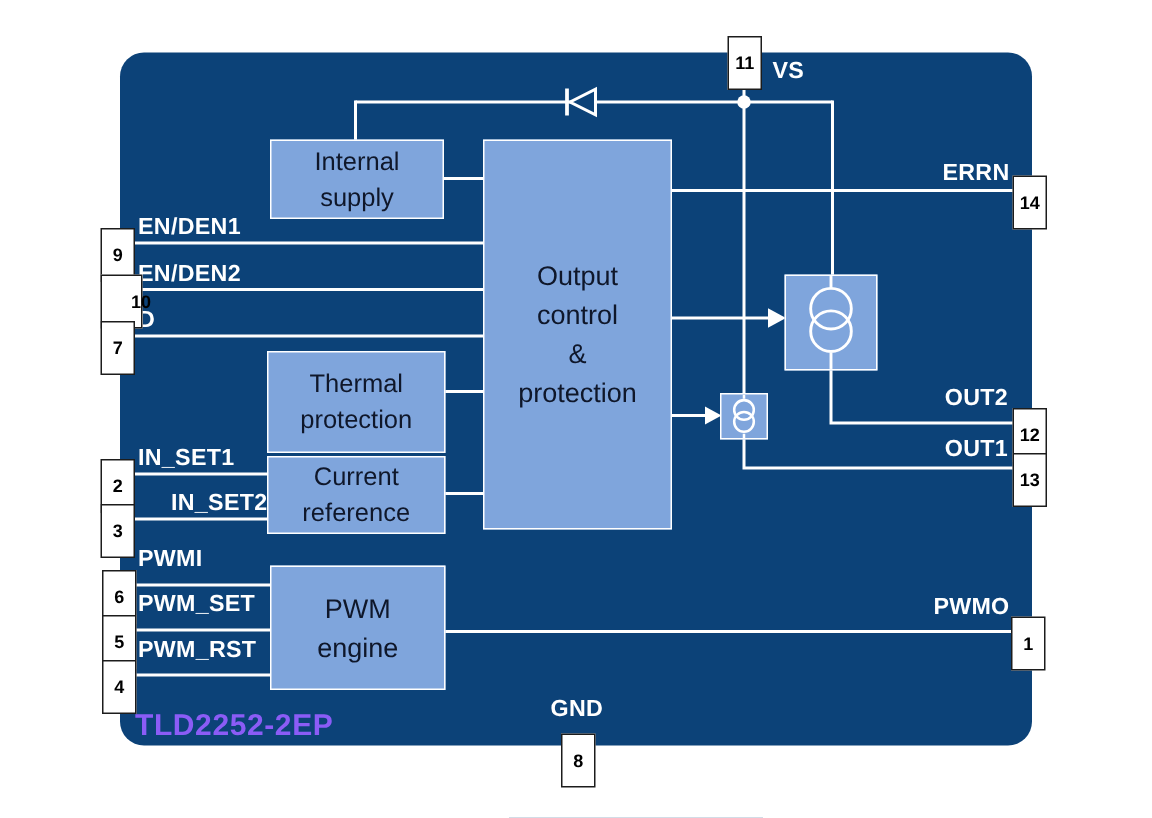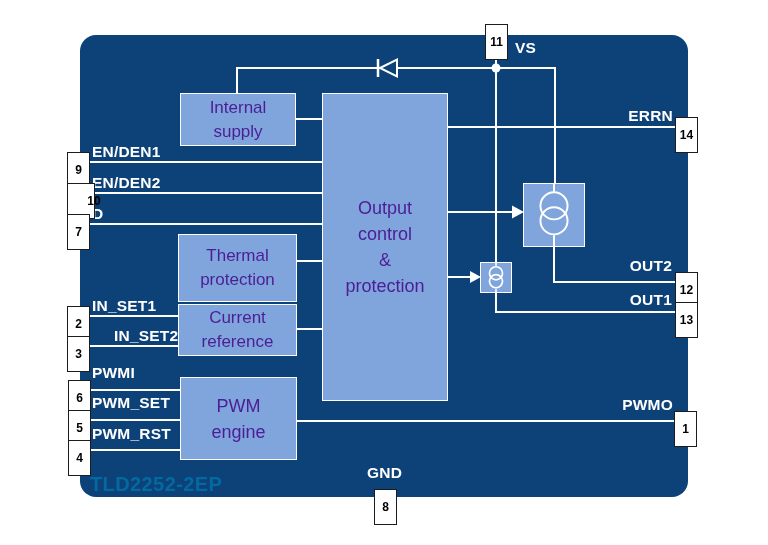--- a/index.html
+++ b/index.html
@@ -18,21 +18,21 @@
     background:#FFFFFF;
   }
   .panel{
     position:absolute;left:80px;top:35px;width:608px;height:462px;
     background:var(--panel);border-radius:16px;
   }
   svg.wires{position:absolute;left:0;top:0;width:768px;height:545px;}
   .blk{
     position:absolute;box-sizing:border-box;
     background:var(--block);border:1.5px solid #FFFFFF;
-    color:#4c1d95;display:flex;align-items:center;justify-content:center;
+    color:#0f172a;display:flex;align-items:center;justify-content:center;
     text-align:center;font-size:17px;line-height:24px;white-space:pre-line;
   }
   .blk.oc{line-height:26px;font-size:18px;}
   .blk.pwm{line-height:26px;font-size:18px;}
   .cs{
     position:absolute;box-sizing:border-box;
     background:var(--block);border:1.5px solid #FFFFFF;
   }
   .cs svg{display:block;width:100%;height:100%;}
   .pin{
@@ -40,21 +40,21 @@
     background:var(--pin-bg);border:1.7px solid var(--pin-border);
     color:var(--pin-text);font-size:12px;font-weight:600;
     display:flex;align-items:center;justify-content:center;z-index:5;
   }
   .lbl{
     position:absolute;color:var(--label);font-size:15.5px;font-weight:600;
     letter-spacing:0.2px;white-space:nowrap;z-index:4;
   }
   .lbl.r{text-align:right;}
   .title{
-    position:absolute;left:90px;top:473px;color:#0369a1;
+    position:absolute;left:90px;top:473px;color:#8b5cf6;
     font-size:20px;font-weight:700;letter-spacing:0.4px;z-index:4;
   }
 </style>
 </head>
 <body>
 
 <div class="stage">
 
   <div class="panel"></div>
 
@@ -102,21 +102,21 @@
 
     <circle cx="496" cy="68" r="4.5" fill="#FFFFFF"></circle>
 
     <polygon points="524,212 512,205.5 512,218.5" fill="#FFFFFF"></polygon>
     <polygon points="481,277 470,271 470,283" fill="#FFFFFF"></polygon>
   </svg>
 
   <div class="blk" style="left:180px;top:93px;width:116px;height:53px;">Internal
 supply</div>
 
-  <div class="blk oc" style="left:322px;top:93px;width:126px;height:308px;">Output
+  <div class="blk oc" style="left:322px;top:93px;width:126px;height:260px;">Output
 control
 &amp;
 protection</div>
 
   <div class="blk" style="left:178px;top:234px;width:119px;height:68px;">Thermal
 protection</div>
 
   <div class="blk pwm" style="left:180px;top:377px;width:117px;height:83px;">PWM
 engine</div>
 

